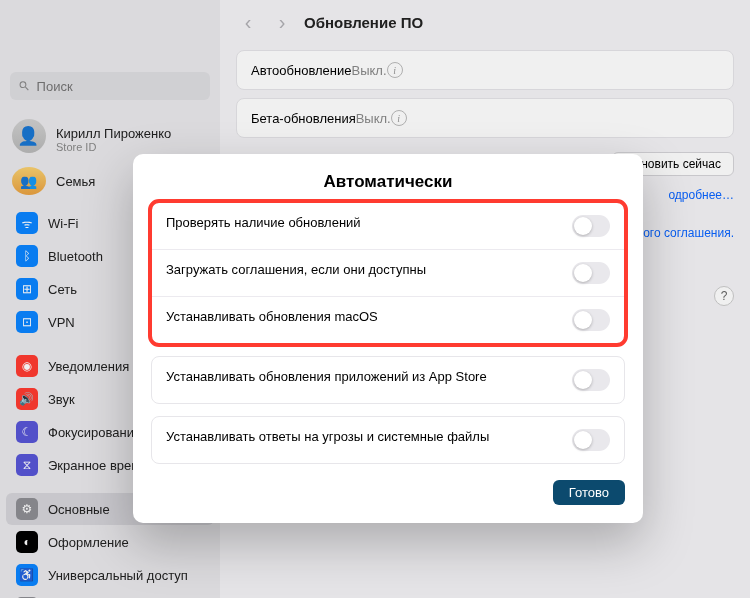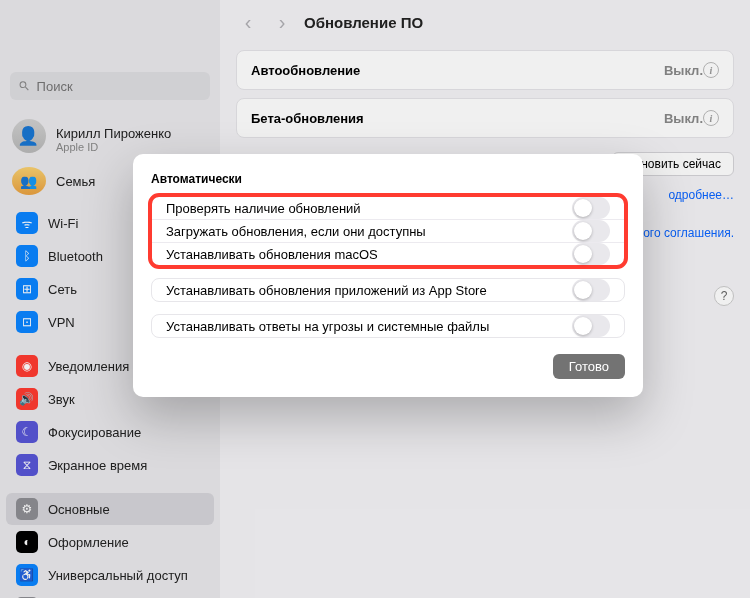--- a/index.html
+++ b/index.html
@@ -46,44 +46,44 @@
     .i-control { background: #8e8e93; }
     .sb-spacer { height: 10px; }
 
     
     .main { position: absolute; left: 220px; top: 0; right: 0; bottom: 0; background: #f4f3f6; }
     .header { height: 44px; display: flex; align-items: center; padding: 0 16px; gap: 10px; }
     .nav-btn { color: #b0afb4; font-size: 20px; width: 24px; text-align: center; }
     .header-title { font-size: 15px; font-weight: 600; color: #222; }
 
     .panel { margin: 6px 16px; }
-    .prow { background: #fff; border: 1px solid #e5e4e8; border-radius: 8px; display: flex; align-items: center; justify-content: space-between; padding: 11px 14px; margin-bottom: 8px; font-size: 13px; font-weight: bold; }
+    .prow { background: #fff; border: 1px solid #e5e4e8; border-radius: 8px; display: flex; align-items: center; padding: 11px 14px; margin-bottom: 8px; font-size: 13px; }
     .prow-right { display: flex; align-items: center; gap: 0; color: #888; }
     .info-icon { width: 16px; height: 16px; border: 1px solid #bbb; border-radius: 50%; display: inline-flex; align-items: center; justify-content: center; font-size: 10px; color: #999; font-style: italic; font-family: Georgia, serif; }
 
     .section-row { margin: 14px 16px 4px 16px; display:flex; justify-content: space-between; align-items:center; }
     .section-title { font-size: 13px; color: #222; }
     .btn-std { background: #fff; border: 1px solid #d5d4d8; border-radius: 6px; padding: 4px 12px; font-size: 12px; }
 
     .help-btn { position: absolute; right: 16px; top: 286px; width: 20px; height: 20px; border-radius: 50%; border: 1px solid #ccc; background: #fff; display:flex; align-items:center; justify-content:center; font-size:12px; color:#666; }
 
     
     .backdrop { position: absolute; top: 0; left: 0; right: 0; bottom: 0; background: rgba(0,0,0,0.06); }
     .sheet { position: absolute; left: 133px; top: 154px; width: 510px; background: #fff; border-radius: 10px; box-shadow: 0 20px 50px rgba(0,0,0,0.25); padding: 18px; }
-    .sheet-title { font-size: 12px; font-weight: 600; margin-bottom: 10px; }
+    .sheet-title { font-size: 17px; font-weight: 600; margin-bottom: 10px; text-align: center; }
     .group { background: #fff; border: 1px solid #e7e6ea; border-radius: 8px; margin-bottom: 12px; }
     .group.highlighted { outline: 4px solid #ff3b30; outline-offset: -1px; }
-    .grow { display: flex; align-items: center; justify-content: space-between; padding: 0 14px; font-size: 13px; border-bottom: 1px solid #eceaef; }
+    .grow { display: flex; justify-content: space-between; padding: 12px 14px; font-size: 13px; border-bottom: 1px solid #eceaef; }
     .grow:last-child { border-bottom: none; }
 
     .toggle { width: 38px; height: 22px; background: #e9e8ec; border-radius: 11px; position: relative; }
     .toggle::after { content:""; position:absolute; width:18px; height:18px; background:#fff; border-radius:50%; top:2px; left:2px; box-shadow: 0 1px 3px rgba(0,0,0,0.25); }
 
     .btn-box { display:flex; justify-content:flex-end; margin-top: 16px; }
-    .btn-primary { background: #737373; color: #fff; border: none; border-radius: 6px; padding: 5px 16px; font-size: 13px; font-weight: 500; }
+    .btn-primary { background: #0c4a6e; color: #fff; border: none; border-radius: 6px; padding: 5px 16px; font-size: 13px; font-weight: 500; }
   </style>
 </head>
 <body>
 
 <div class="window-chrome">
   <div class="traffic-light tl-red"></div>
   <div class="traffic-light tl-yellow"></div>
   <div class="traffic-light tl-green"></div>
 </div>
 
@@ -92,21 +92,21 @@
     <svg class="search-icon-svg" viewBox="0 0 24 24">
         <path d="M15.5 14h-.79l-.28-.27A6.471 6.471 0 0016 9.5 6.5 6.5 0 109.5 16a6.471 6.471 0 004.23-1.57l.27.28v.79l5 4.99L20.49 19l-4.99-5zm-6 0C7.01 14 5 11.99 5 9.5S7.01 5 9.5 5 14 7.01 14 9.5 11.99 14 9.5 14z"></path>
       </svg>
     <input placeholder="Поиск" style="">
   </div>
 
   <div class="user-block">
     <div class="avatar">👤</div>
     <div>
       <div class="user-name">Кирилл Пироженко</div>
-      <div class="user-sub">Apple ID</div>
+      <div class="user-sub">Store ID</div>
     </div>
   </div>
 
   <div class="family-block">
     <div class="family-avatar">👥</div>
     <div class="family-label">Семья</div>
   </div>
 
 
   <div id="sidebar-items">
@@ -200,21 +200,21 @@
 <div class="backdrop"></div>
 <div class="sheet">
   <div class="sheet-title">Автоматически</div>
 
   <div class="group highlighted" id="sheet-g1">
       <div class="grow">
         <span>Проверять наличие обновлений</span>
         <div class="toggle"></div>
       </div>
       <div class="grow">
-        <span>Загружать обновления, если они доступны</span>
+        <span>Загружать соглашения, если они доступны</span>
         <div class="toggle"></div>
       </div>
       <div class="grow">
         <span>Устанавливать обновления macOS</span>
         <div class="toggle"></div>
       </div>
     </div>
   <div class="group" id="sheet-g2">
       <div class="grow">
         <span>Устанавливать обновления приложений из App Store</span>

